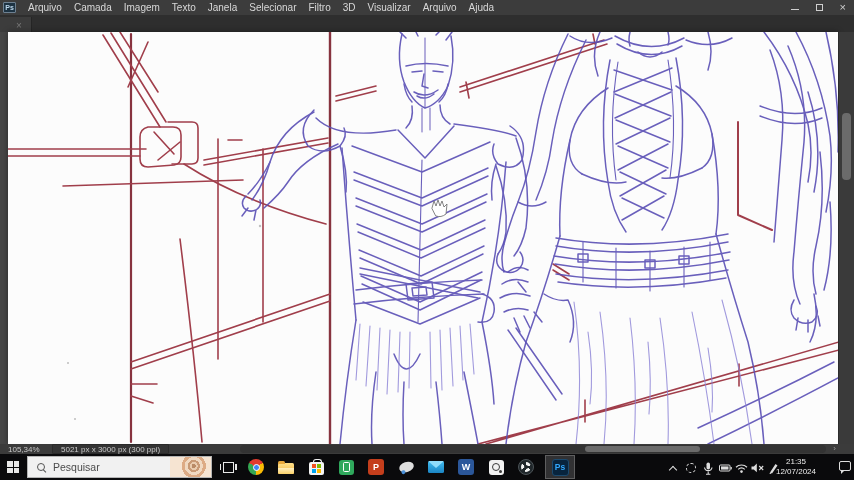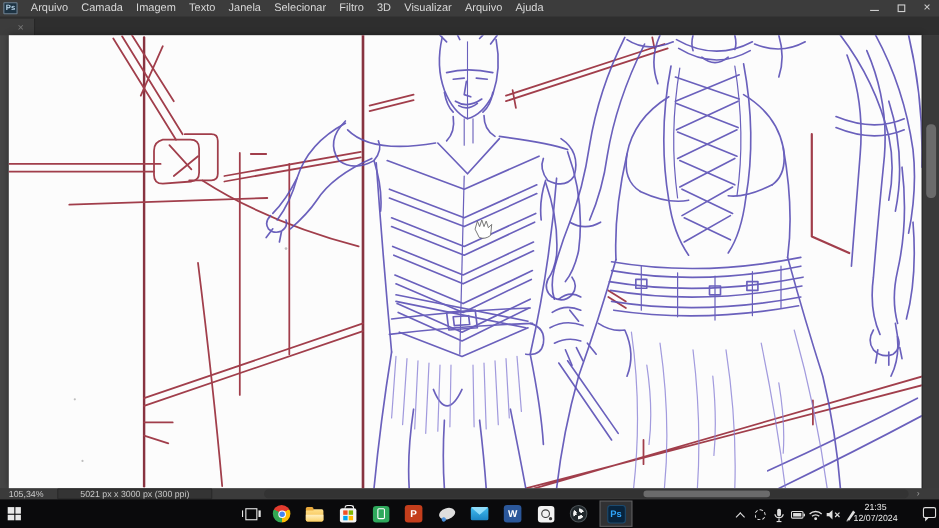--- a/index.html
+++ b/index.html
@@ -35,21 +35,21 @@
   .vscroll { position:absolute; right:0; top:0; width:16px; height:412px;
              background:#3a3a3a; border-left:1px solid #2c2c2c; }
   .vthumb { position:absolute; left:3px; top:81px; width:9px; height:67px;
             background:#6b6b6b; border-radius:4px; }
 
   
   .bottombar { position:absolute; top:444px; left:0; width:854px; height:10px;
                background:#3b3b3b; font-size:8px; color:#c9c9c9; }
   .zoom-level { position:absolute; left:8px; top:1px; }
   .doc-info { position:absolute; left:52px; top:0px; height:10px; line-height:10px;
-              padding:0 20px; background:#343434; border:1px solid #2a2a2a; border-radius:1px; }
+              padding:0 8px; background:#343434; border:1px solid #2a2a2a; border-radius:1px; }
   .hscroll { position:absolute; left:240px; top:1px; width:586px; height:8px;
              background:#333; border-radius:4px; }
   .hthumb { position:absolute; left:345px; top:1px; width:115px; height:6px;
             background:#6b6b6b; border-radius:3px; }
   .hs-arrow { position:absolute; right:18px; top:0px; color:#9a9a9a; font-size:8px; line-height:10px; }
 
   
   .taskbar { position:absolute; top:454px; left:0; width:854px; height:26px; background:#0a0a0c; }
   .start { position:absolute; left:0; top:0; width:26px; height:26px;
            display:flex; align-items:center; justify-content:center; }
@@ -359,20 +359,25 @@
   <div class="taskbar">
     <div class="start">
       <div class="winlogo">
           <i></i>
           <i></i>
           <i></i>
           <i></i>
         </div>
     </div>
 
+    <div class="searchbox">
+      <div class="mag"></div>
+      <span class="search-text">Pesquisar</span>
+      <div class="shell-img"></div>
+    </div>
 
     <div class="ticon" style="left:219px">
         <div class="tv"></div>
       </div>
     <div class="ticon" style="left:247px">
         <div class="chrome">
           <i></i>
         </div>
       </div>
     <div class="ticon" style="left:277px">

